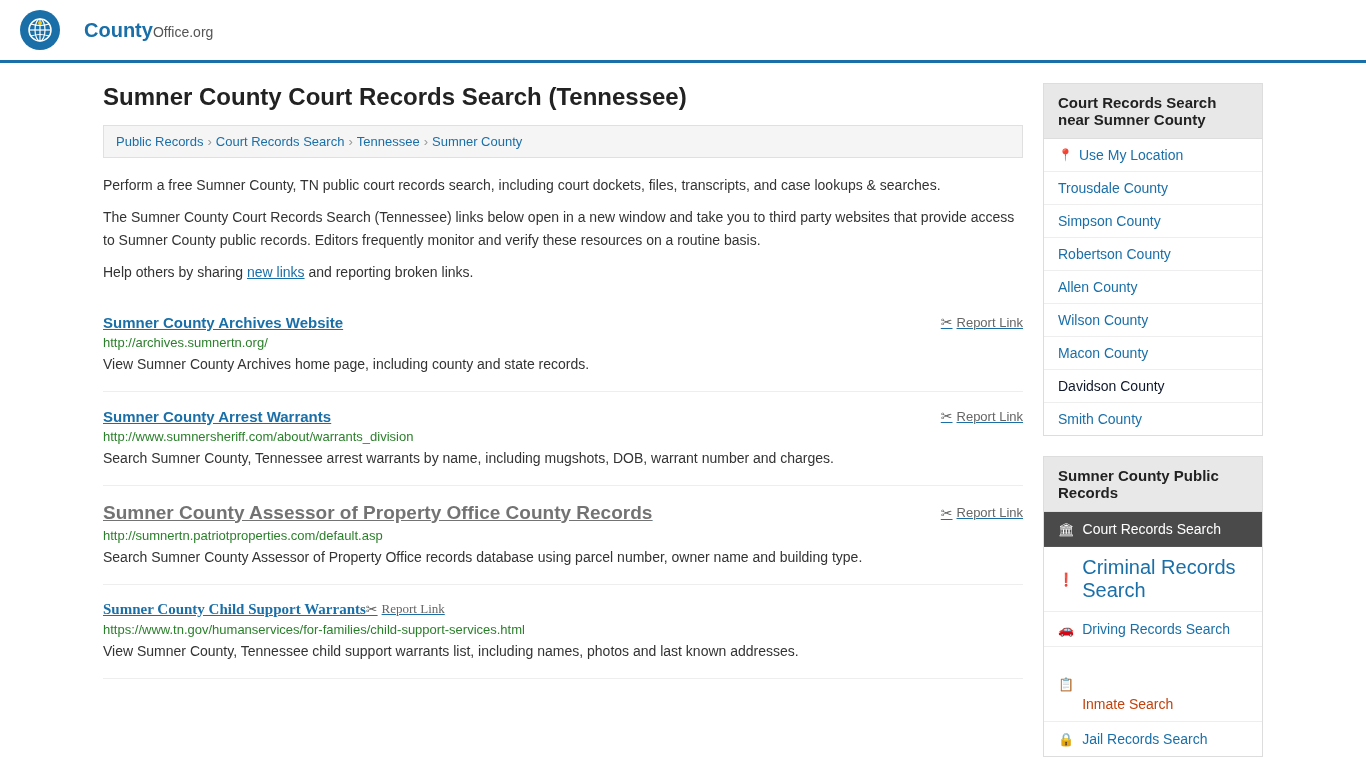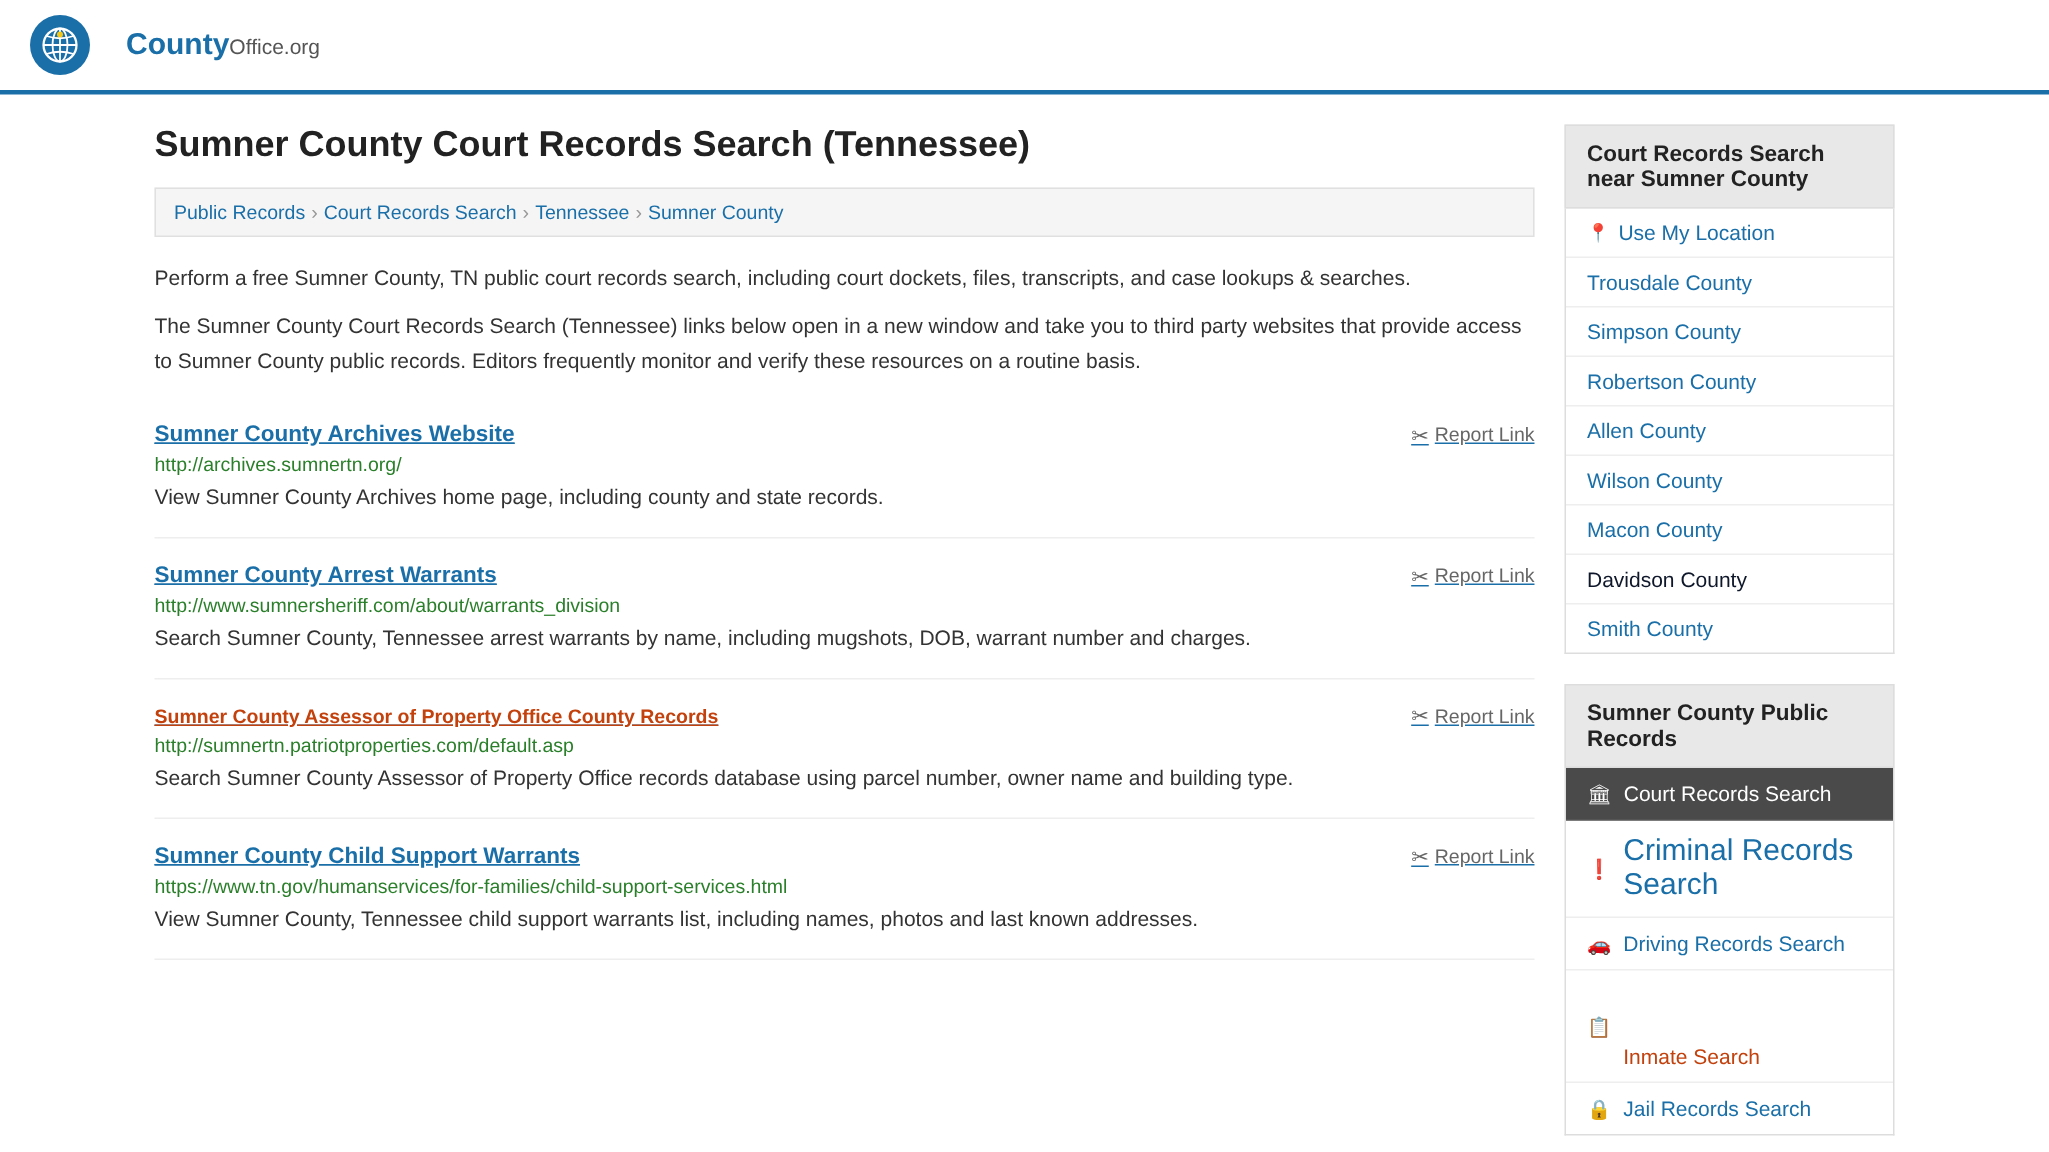--- a/index.html
+++ b/index.html
@@ -202,20 +202,23 @@
       <a class="breadcrumb-link">Court Records Search</a>
       <span style="color:#999;">›</span>
       <a class="breadcrumb-link">Tennessee</a>
       <span style="color:#999;">›</span>
       <a class="breadcrumb-link">Sumner County</a>
     </div>
 
     <div id="description" style="margin-bottom:14px;line-height:1.6;font-size:14px;">
       <p style="margin-bottom:10px;">Perform a free Sumner County, TN public court records search, including court dockets, files, transcripts, and case lookups &amp; searches.</p>
       <p style="margin-bottom:10px;">The Sumner County Court Records Search (Tennessee) links below open in a new window and take you to third party websites that provide access to Sumner County public records. Editors frequently monitor and verify these resources on a routine basis.</p>
+      <p style="margin-bottom:10px;">
+        <span>Help others by sharing </span><a href="#" style="color:#1a6fa8;text-decoration:underline;">new links</a><span> and reporting broken links.</span>
+      </p>
     </div>
 
     <div id="results">
 
       <div class="result-item">
         <div class="result-title" style="display:flex;justify-content:space-between;align-items:center;">
           <a href="#" style="font-size:15px;font-weight:bold;color:#1a6fa8;text-decoration:underline;">Sumner County Archives Website</a>
           <a href="#" class="report-link-btn" style="display:flex;align-items:center;gap:4px;color:#666;font-size:13px;text-decoration:none;font-weight:normal;">
             <span style="font-size:14px;">✂</span>
             <span>Report Link</span>
@@ -232,32 +235,32 @@
             <span style="font-size:14px;">✂</span>
             <span>Report Link</span>
           </a>
         </div>
         <div class="result-url" style="color:#2a7f2a;font-size:13px;margin:4px 0;">http://www.sumnersheriff.com/about/warrants_division</div>
         <div class="result-desc" style="font-size:14px;color:#333;line-height:1.5;">Search Sumner County, Tennessee arrest warrants by name, including mugshots, DOB, warrant number and charges.</div>
       </div>
 
       <div class="result-item">
         <div class="result-title" style="display:flex;justify-content:space-between;align-items:center;">
-          <a href="#" style="font-size:13px;font-weight:bold;color:#c2410c;text-decoration:underline;">Sumner County Assessor of Property Office County Records</a>
+          <a href="#" style="font-size:19px;font-weight:bold;color:#737373;text-decoration:underline;">Sumner County Assessor of Property Office County Records</a>
           <a href="#" class="report-link-btn" style="display:flex;align-items:center;gap:4px;color:#666;font-size:13px;text-decoration:none;font-weight:normal;">
             <span style="font-size:14px;">✂</span>
             <span>Report Link</span>
           </a>
         </div>
         <div class="result-url" style="color:#2a7f2a;font-size:13px;margin:4px 0;">http://sumnertn.patriotproperties.com/default.asp</div>
         <div class="result-desc" style="font-size:14px;color:#333;line-height:1.5;">Search Sumner County Assessor of Property Office records database using parcel number, owner name and building type.</div>
       </div>
 
       <div class="result-item">
-        <div class="result-title" style="display:flex;justify-content:space-between;align-items:center;">
+        <div class="result-title" style="display:flex;justify-content:flex-start;align-items:center;font-family:Liberation Serif, serif;">
           <a href="#" style="font-size:15px;font-weight:bold;color:#1a6fa8;text-decoration:underline;">Sumner County Child Support Warrants</a>
           <a href="#" class="report-link-btn" style="display:flex;align-items:center;gap:4px;color:#666;font-size:13px;text-decoration:none;font-weight:normal;">
             <span style="font-size:14px;">✂</span>
             <span>Report Link</span>
           </a>
         </div>
         <div class="result-url" style="color:#2a7f2a;font-size:13px;margin:4px 0;">https://www.tn.gov/humanservices/for-families/child-support-services.html</div>
         <div class="result-desc" style="font-size:14px;color:#333;line-height:1.5;">View Sumner County, Tennessee child support warrants list, including names, photos and last known addresses.</div>
       </div>
 

